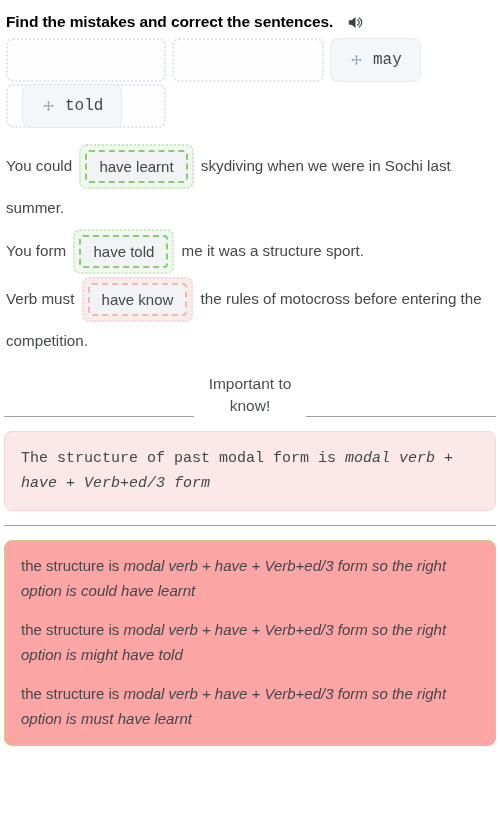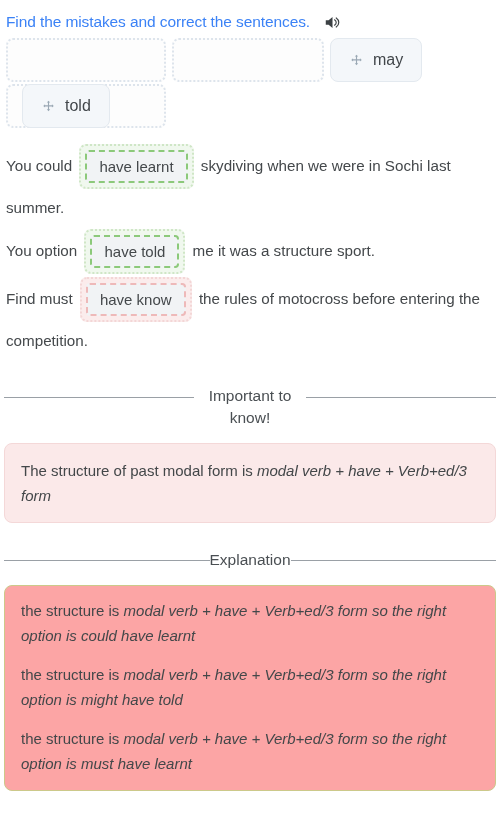--- a/index.html
+++ b/index.html
@@ -14,37 +14,37 @@
 
   
   .header {
     display: flex;
     align-items: center;
     padding: 10px 8px 0 6px;
     height: 34px;
   }
   .header-title {
     font-size: 15.5px;
-    font-weight: normal;
-    color: #3b82f6;
+    font-weight: bold;
+    color: #000000;
     letter-spacing: -0.1px;
     white-space: nowrap;
   }
   .speaker-btn {
     margin-left: 12px;
     display: inline-flex;
     align-items: center;
     justify-content: center;
     width: 20px; height: 20px;
     cursor: pointer;
   }
 
   
   .dnd-zone { position: relative; padding: 4px 6px 0 6px; height: 104px; }
-  .dnd-row { display: flex; align-items: flex-start; gap: 6px; }
+  .dnd-row { display: flex; align-items: flex-start; gap: 6px; font-family: Liberation Mono, monospace; }
   .dnd-row + .dnd-row { margin-top: 2px; align-items: flex-end; }
 
   .slot {
     border: 2px dotted #dde4ec;
     border-radius: 7px;
     background: #fdfdfd;
     height: 44px;
   }
   .slot-a { width: 160px; }
   .slot-b { width: 152px; }
@@ -100,45 +100,45 @@
   .answer.correct .answer-inner { border: 2px dashed #8cc97a; }
   .answer.wrong {
     background: #fbecec;
     border: 2px dotted #f3d6d6;
   }
   .answer.wrong .answer-inner { border: 2px dashed #eeb9b9; }
 
   
   .divider {
     display: flex;
-    align-items: center;
+    align-items: flex-end;
     gap: 0;
     padding: 0 4px;
-    margin-top: 26px;
+    margin-top: 14px;
   }
   .divider-line { flex: 1; height: 1px; background: #9aa0a6; }
   .divider-label {
     font-size: 15.5px;
     color: #4a4f53;
     text-align: center;
     line-height: 22px;
   }
   .divider.two-line .divider-label { width: 112px; }
   .divider.two-line .divider-line { margin-top: -20px; }
 
   
   .info-box {
     margin: 14px 4px 0 4px;
     border-radius: 8px;
     padding: 14px 16px;
     font-size: 15px;
     line-height: 25px;
     color: #434749;
   }
-  .info-box.pink { background: #fbe9e9; border: 1px solid #f4d8d8; }
+  .info-box.pink { background: #fbe9e9; border: 1px solid #f4d8d8; font-family: Liberation Mono, monospace; }
   .info-box.yellow {
     background: #fca5a5;
     border: 1px solid #ccc98a;
     padding: 12px 16px 14px 16px;
   }
   .expl-line { margin: 0 0 14px 0; }
   .expl-line:last-child { margin-bottom: 0; }
   .info-box i { font-style: italic; }
 </style>
 </head>
@@ -187,50 +187,49 @@
 
     <p class="sentence">
       <span>You could</span>
       <span class="answer correct">
         <span class="answer-inner">have learnt</span>
       </span>
       <span>skydiving when we were in Sochi last summer.</span>
     </p>
 
     <p class="sentence">
-      <span>You option</span>
+      <span>You form</span>
       <span class="answer correct">
         <span class="answer-inner">have told</span>
       </span>
       <span>me it was a structure sport.</span>
     </p>
 
     <p class="sentence">
-      <span>Find must</span>
+      <span>Verb must</span>
       <span class="answer wrong">
         <span class="answer-inner">have know</span>
       </span>
       <span>the rules of motocross before entering the competition.</span>
     </p>
 
   </div>
 
   <div class="divider two-line">
     <span class="divider-line"></span>
     <span class="divider-label">Important to know!</span>
     <span class="divider-line"></span>
   </div>
 
   <div class="info-box pink">
     <span>The structure of past modal form is </span><i>modal verb + have + Verb+ed/3 form</i>
   </div>
 
   <div class="divider">
     <span class="divider-line"></span>
-    <span class="divider-label">Explanation</span>
     <span class="divider-line"></span>
   </div>
 
   <div class="info-box yellow">
     <p class="expl-line">
       <span>the structure is </span><i>modal verb + have + Verb+ed/3 form so the right option is could have learnt</i>
     </p>
     <p class="expl-line">
       <span>the structure is </span><i>modal verb + have + Verb+ed/3 form so the right option is might have told</i>
     </p>

